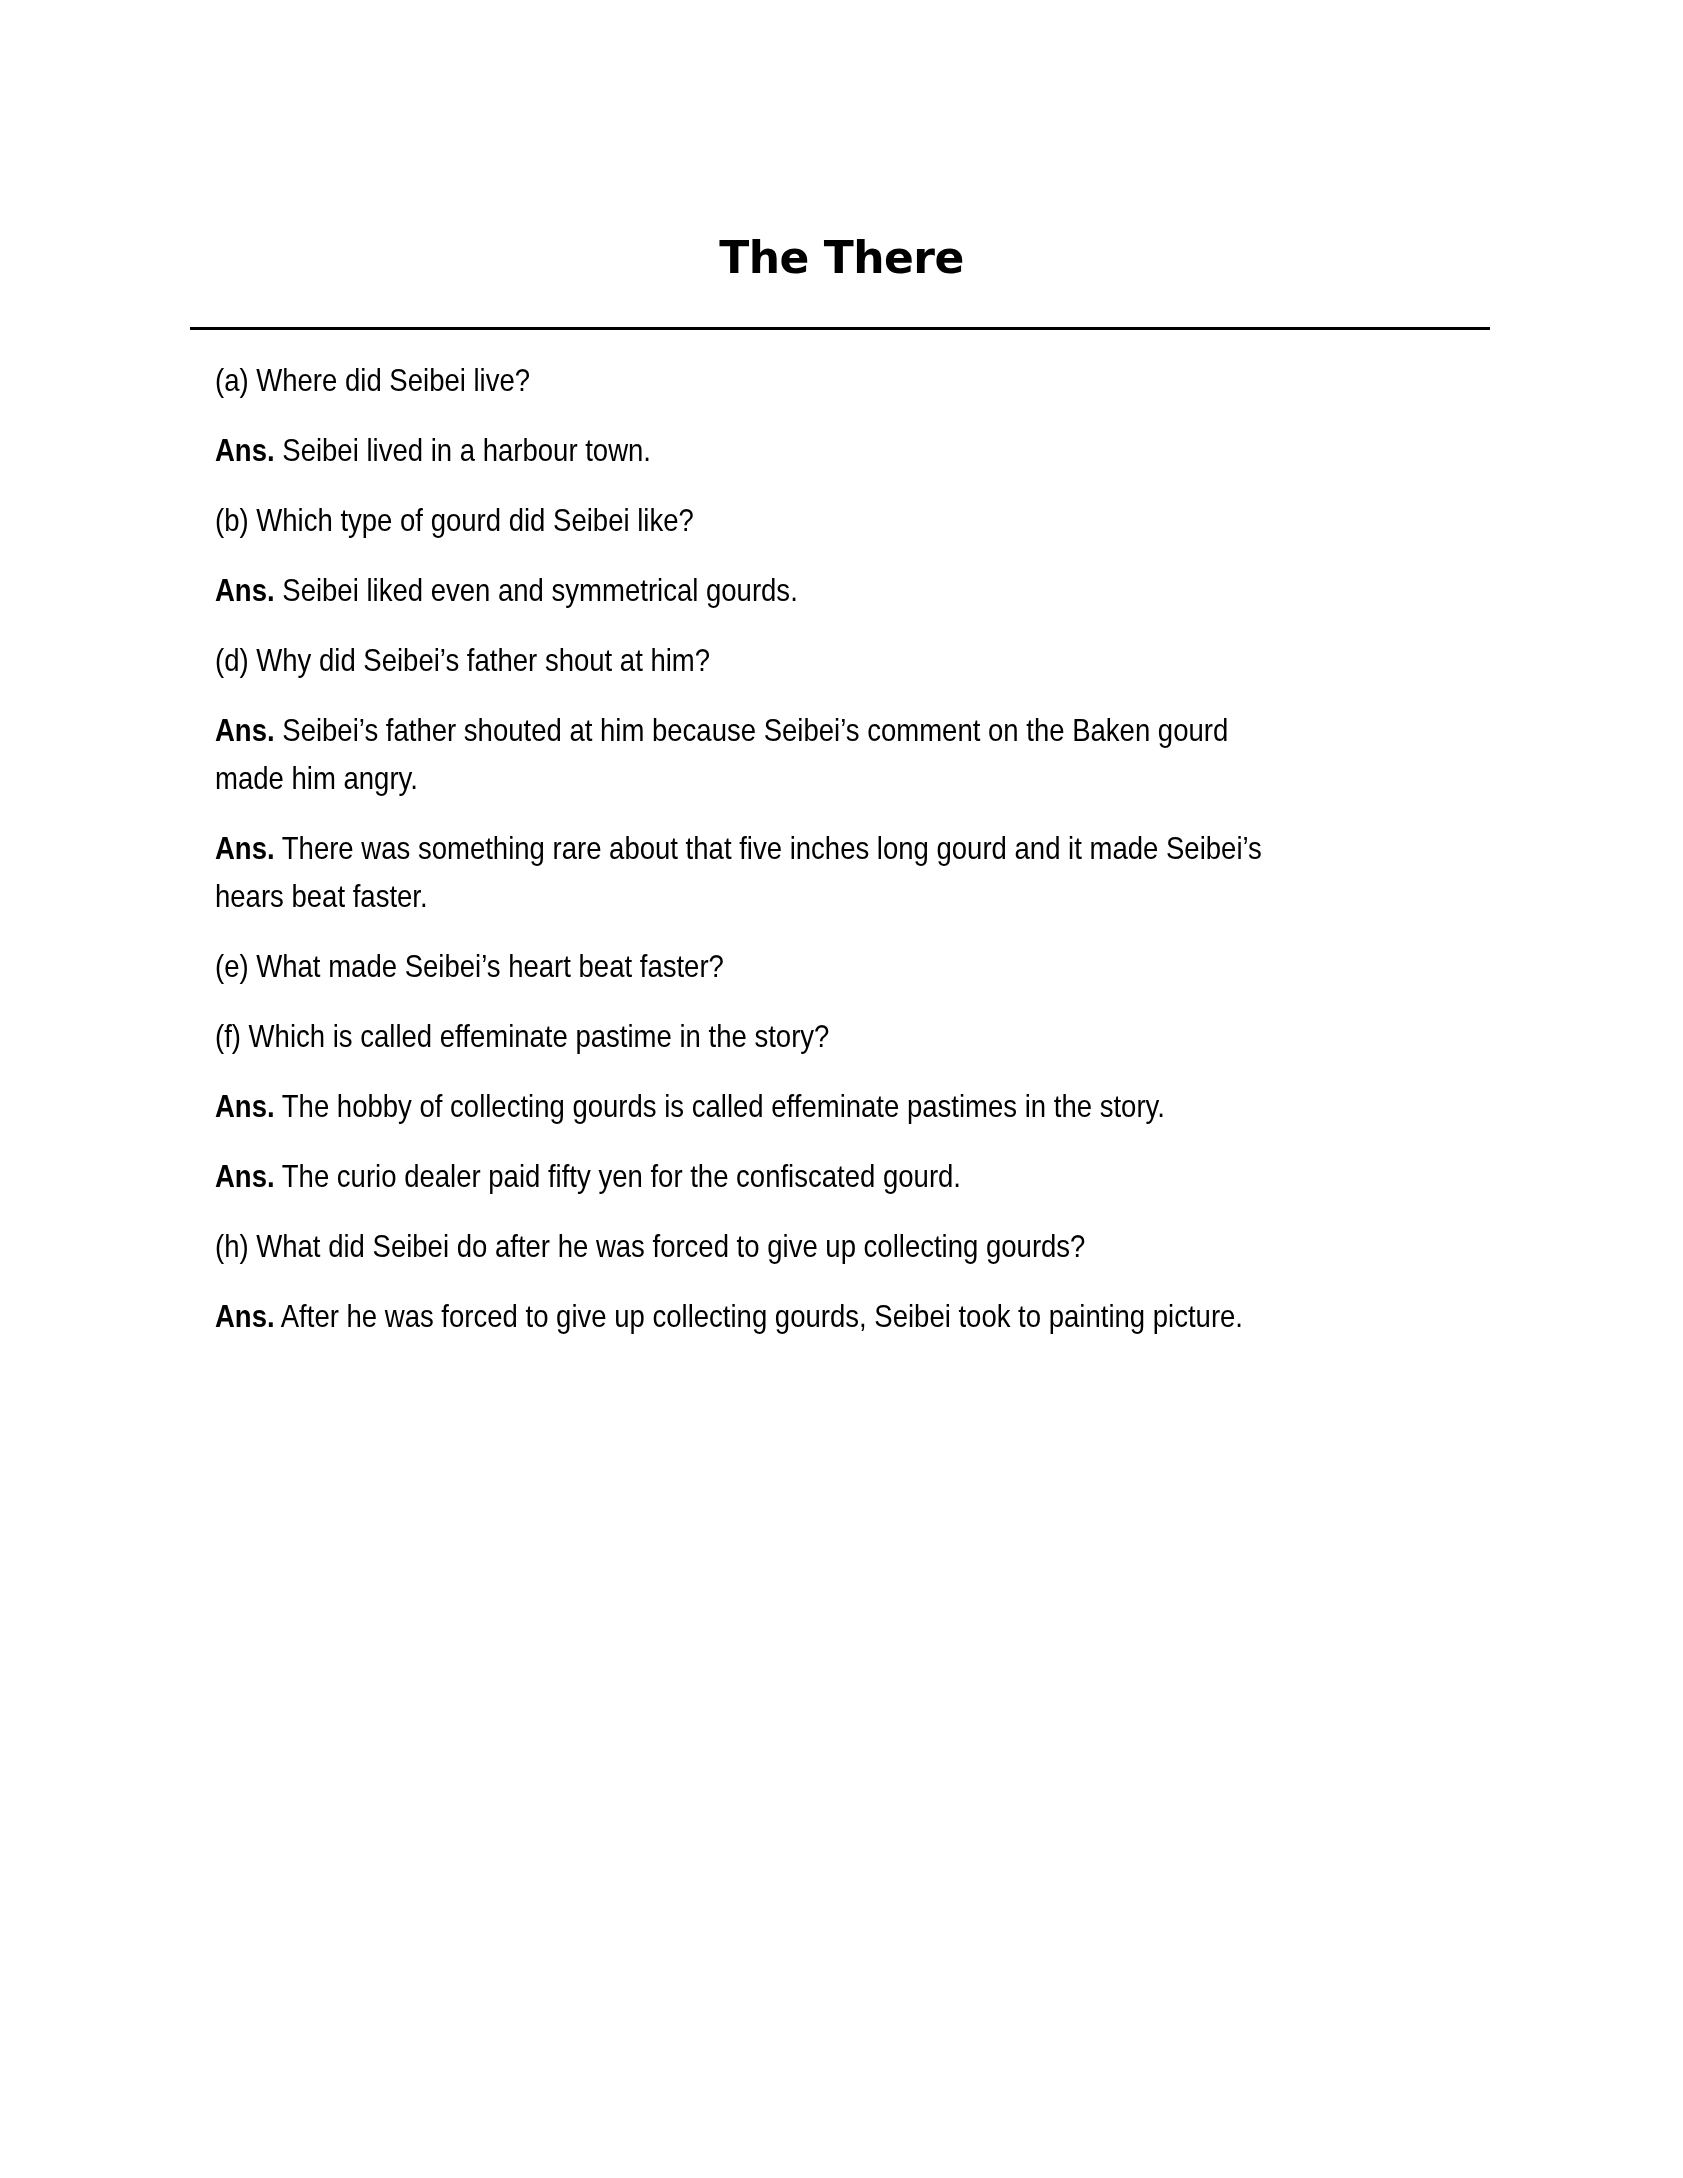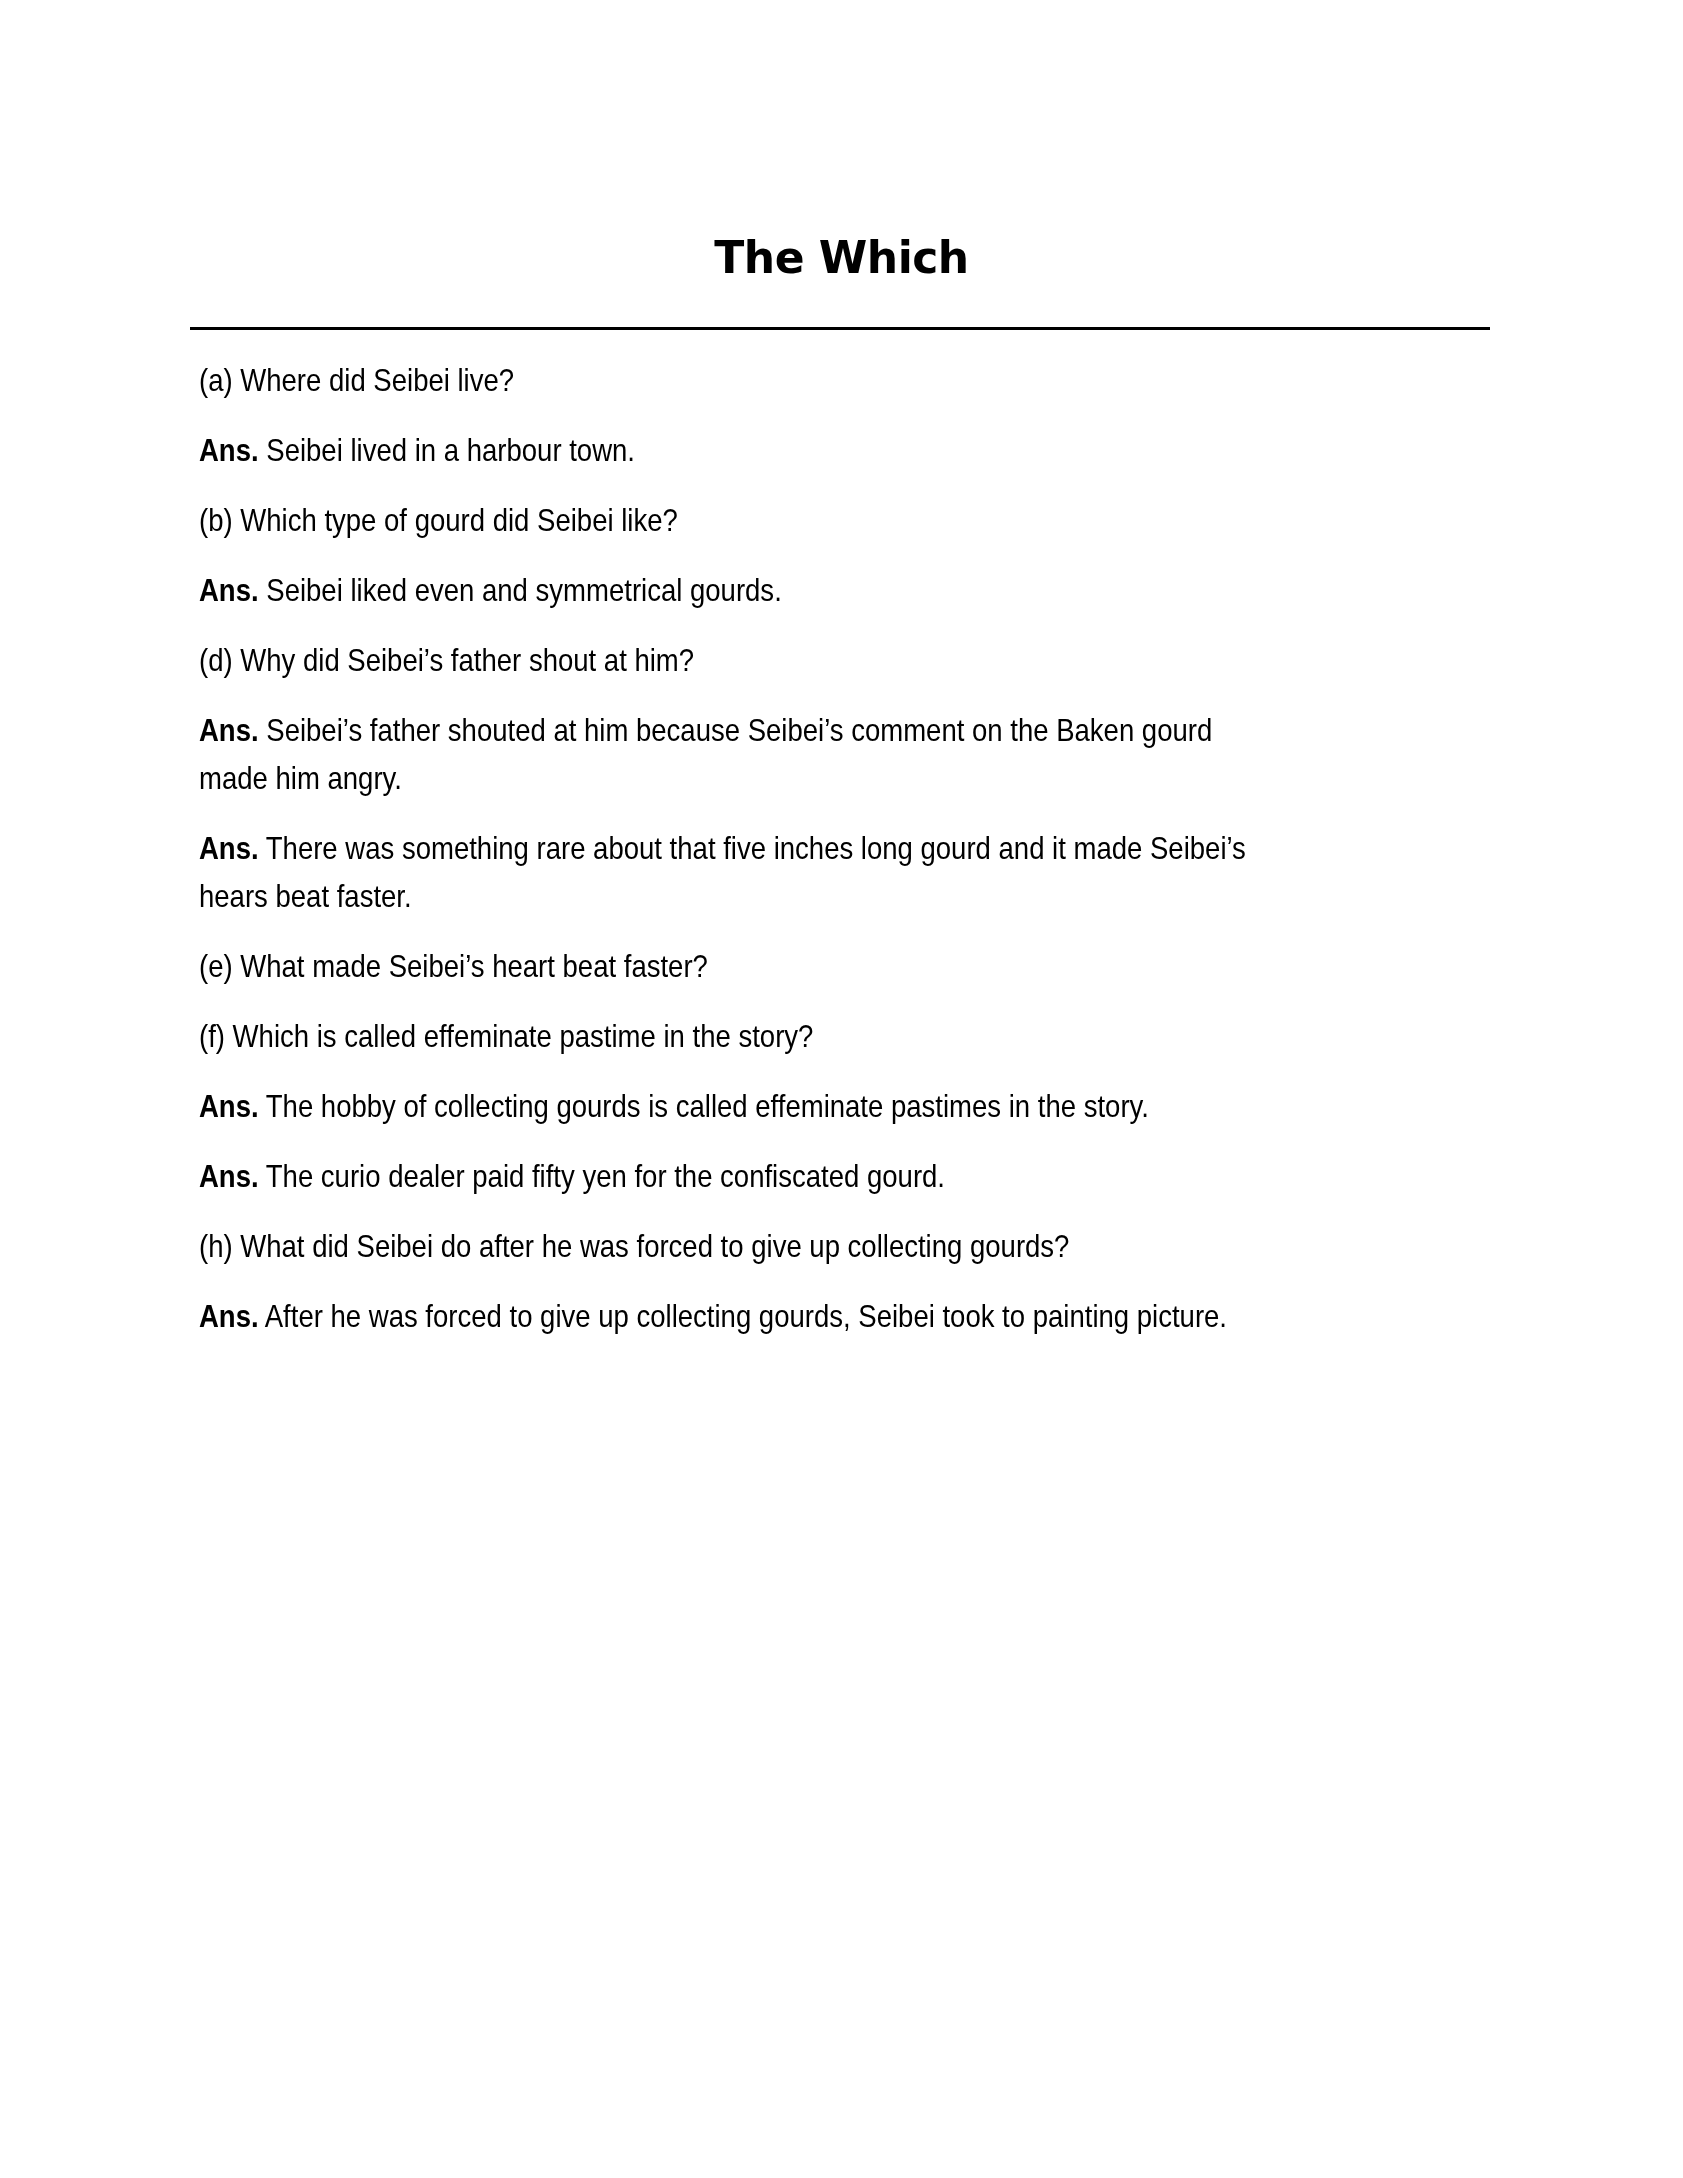--- a/index.html
+++ b/index.html
@@ -8,31 +8,31 @@
     position: absolute; left: 0; width: 1683px; top: 201px;
     text-align: center; font-weight: bold; font-size: 44px; line-height: 55px;
     font-family: "DejaVu Sans", sans-serif; letter-spacing: -0.5px;
   }
   .rule {
     position: absolute; left: 190px; top: 327px; width: 1300px; height: 3px; background: #000;
   }
   .content {
     position: absolute; left: 199px; top: 356px; width: 1386px;
   }
-  .para { margin: 0 0 22px 0; }
+  .para { margin: 0 0 22px 16px; }
   .line {
     display: block; white-space: nowrap; font-size: 32px; line-height: 48px; height: 48px;
     transform: scaleX(0.86); transform-origin: left center;
   }
   .ans-label { font-weight: bold; }
 </style>
 </head>
 <body>
 
-<h1 class="title">The Which</h1>
+<h1 class="title">The There</h1>
 <div class="rule"></div>
 
 <div class="content">
 
   <p class="para">
       <span class="line">(a) Where did Seibei live?</span>
     </p>
   <p class="para">
       <span class="line"><span class="ans-label">Ans.</span> <span>Seibei lived in a harbour town.</span></span>
     </p>

